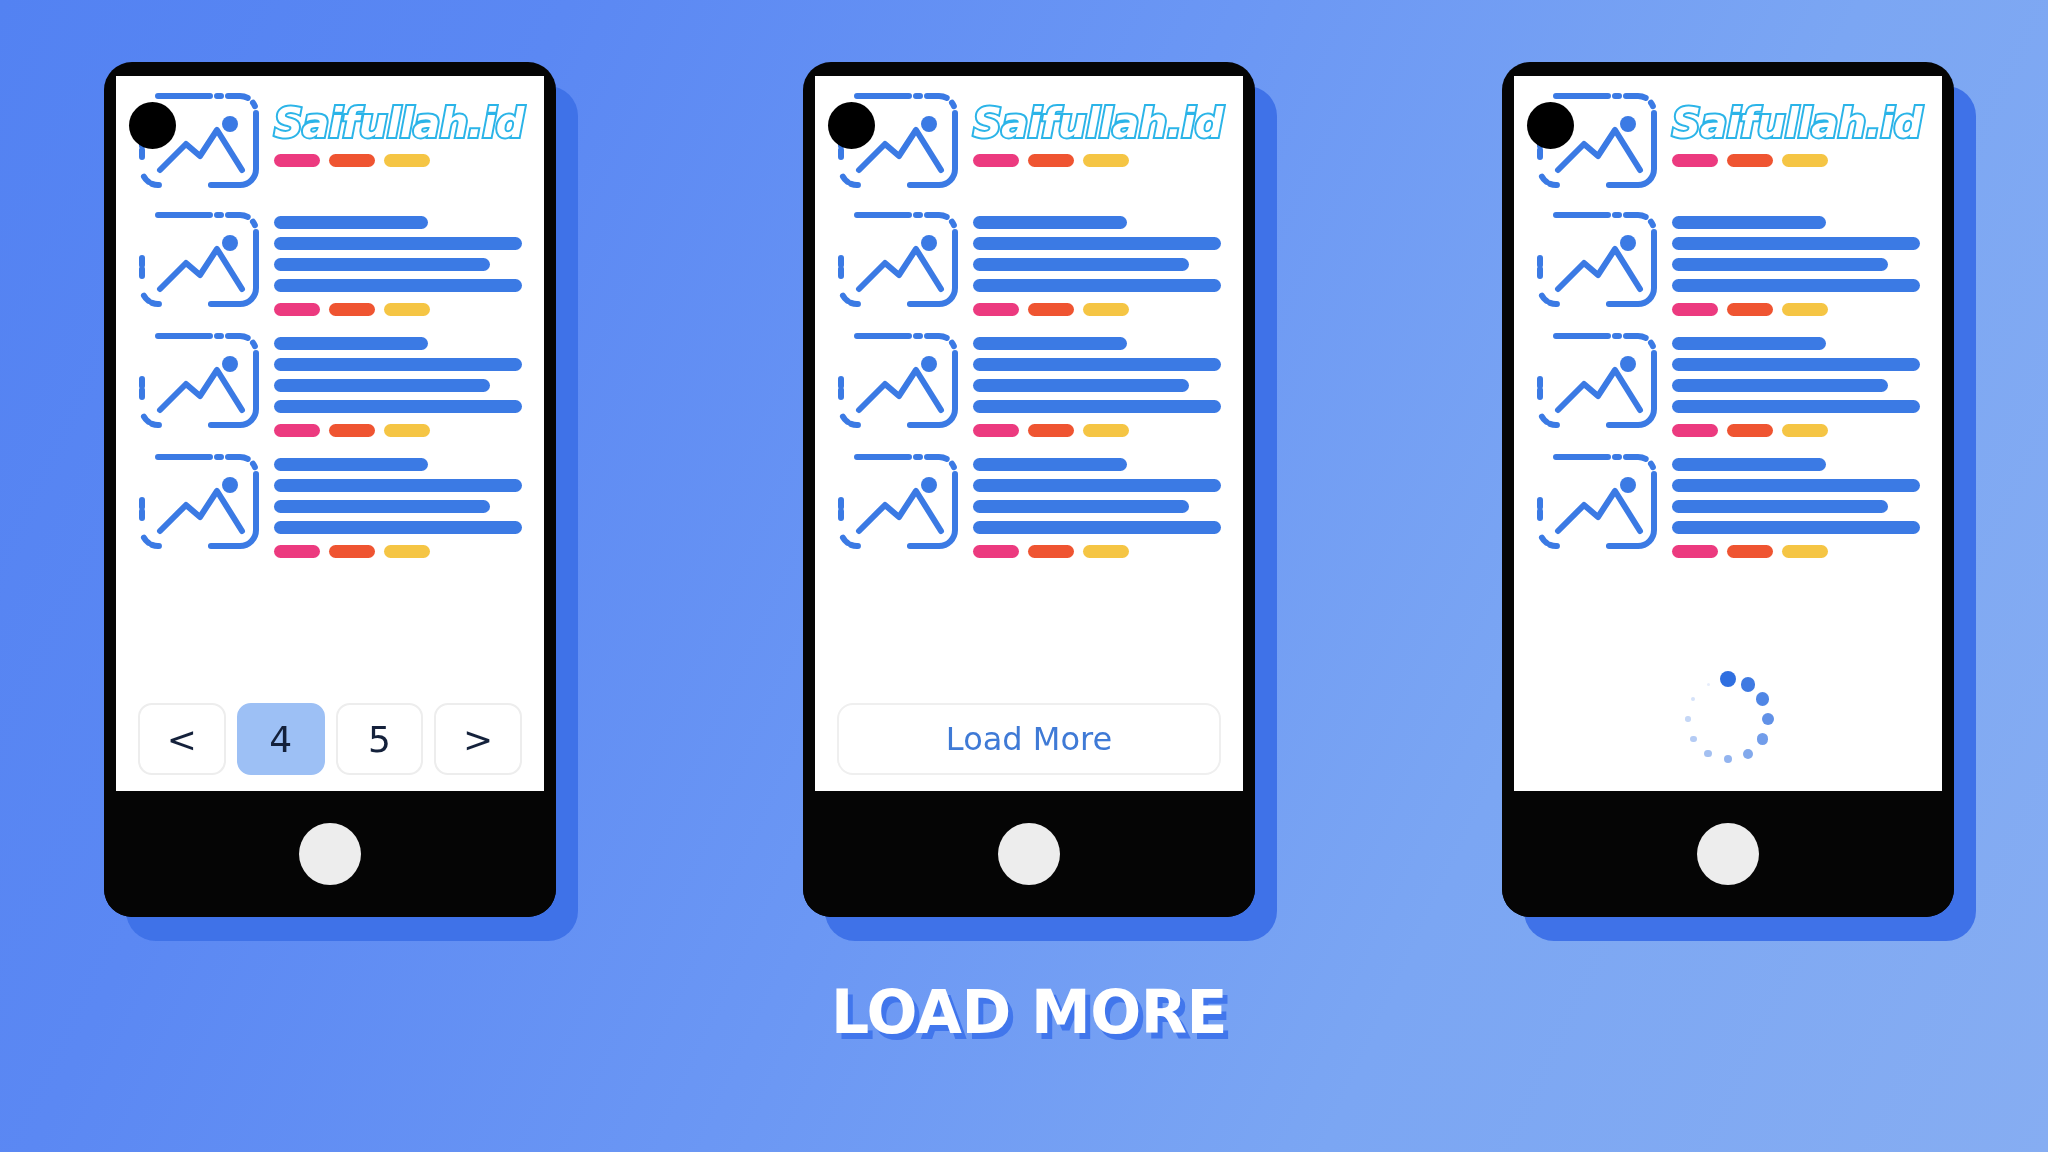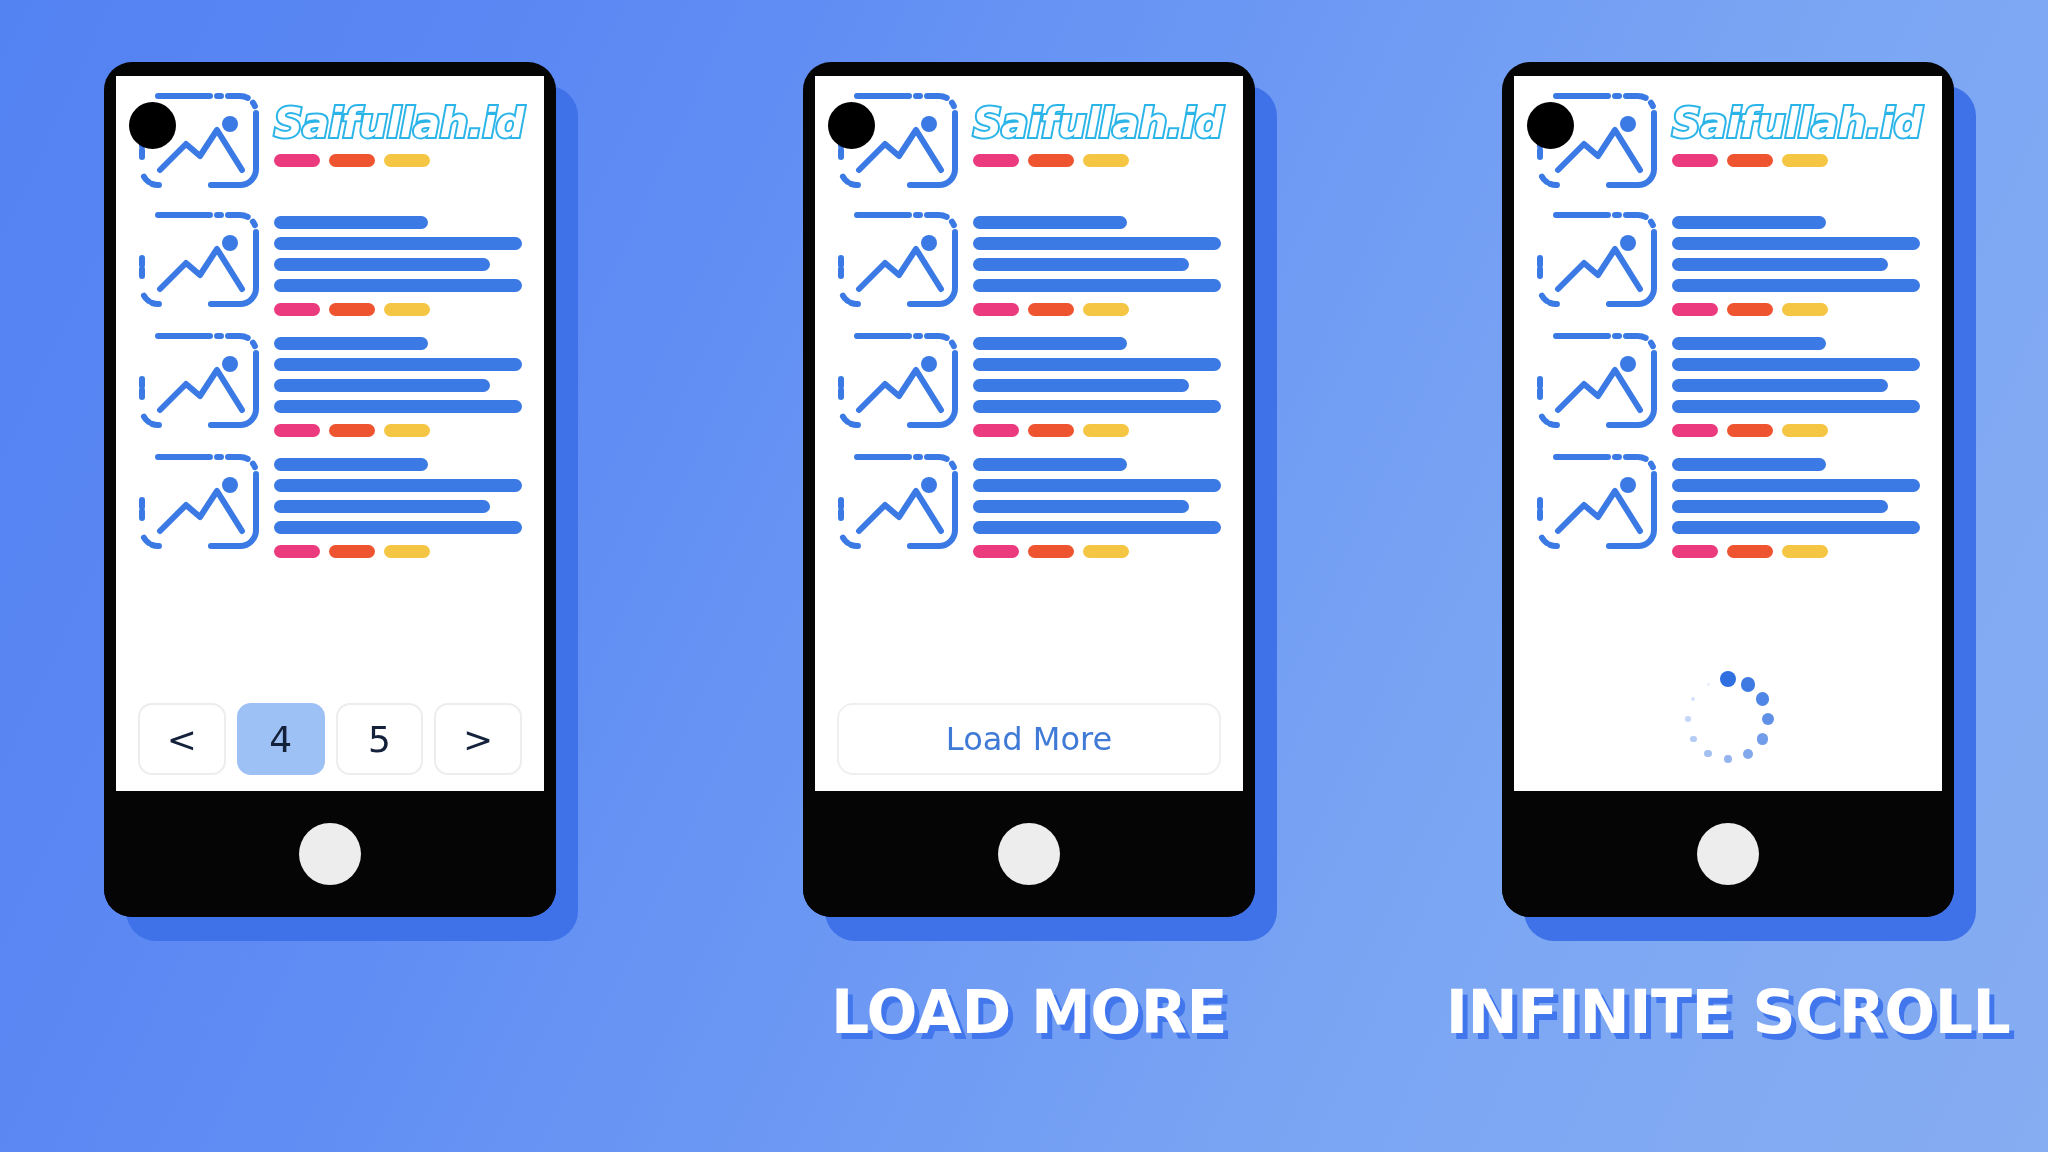--- a/index.html
+++ b/index.html
@@ -550,16 +550,15 @@
                     <i style="width: 3px; height: 3px; opacity: 0.12; margin-left: -21.5px; margin-top: -36.141px;"></i>
                   </div>
                 </div>
               </div>
             </div>
             <div class="bezel-bottom">
               <div class="home-button"></div>
             </div>
           </div>
         </div>
-        <div class="caption">INFINITE SCROLL</div>
       </div>
     </div>
 </div>
 
 </body></html>

